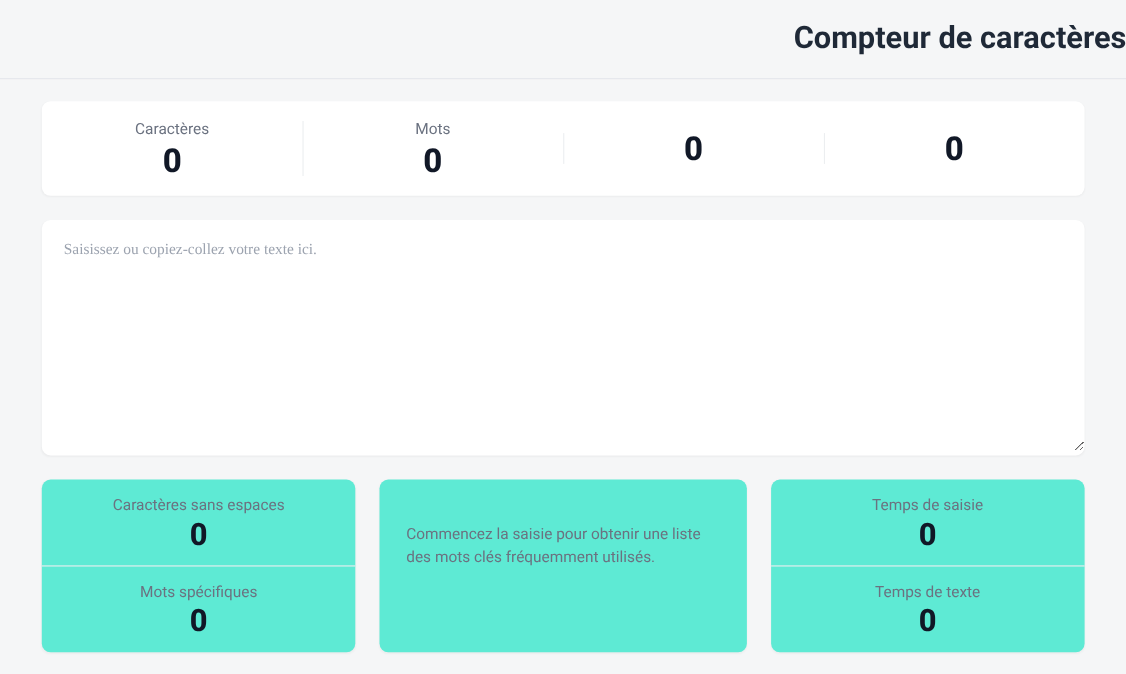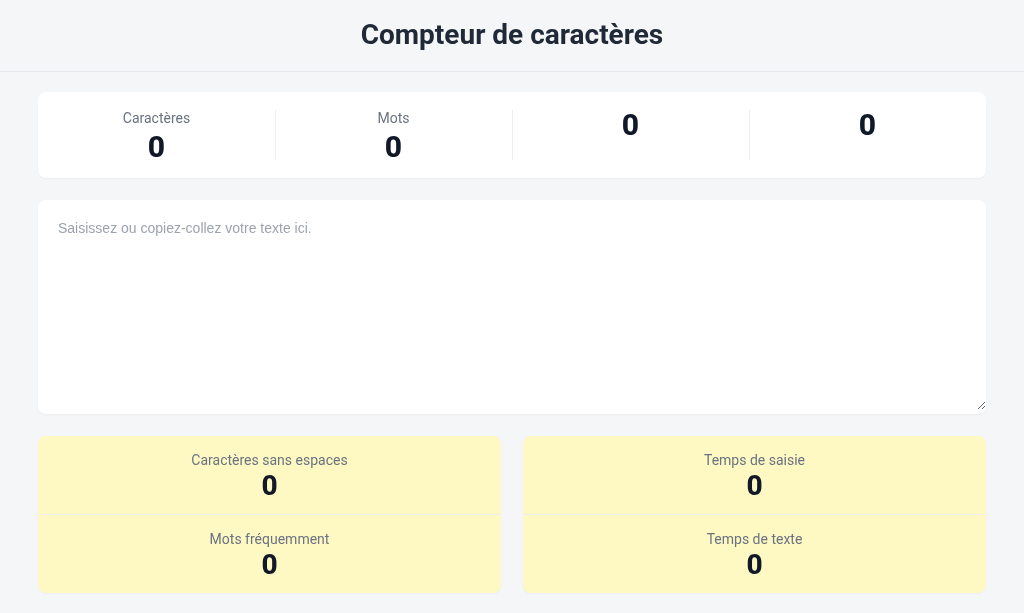--- a/index.html
+++ b/index.html
@@ -8,38 +8,39 @@
       padding: 0;
     }
     body {
       font-family: -apple-system, BlinkMacSystemFont, "Segoe UI", Roboto, Helvetica, Arial, sans-serif;
       background: #f5f6f7;
       width: 1024px;
       height: 613px;
       overflow: hidden;
     }
     .header {
-      text-align: center;
+      text-align: right;
       padding: 18px 0 20px 0;
       border-bottom: 1px solid #e5e7eb;
     }
     .header h1 {
       font-size: 28px;
       font-weight: 700;
       color: #1f2937;
     }
     .container {
       padding: 20px 38px;
     }
     .stats-row {
       display: flex;
       background: #ffffff;
       border-radius: 8px;
       box-shadow: 0 1px 2px rgba(0,0,0,0.04);
       margin-bottom: 22px;
+      align-items: center;
     }
     .stat-block {
       flex: 1;
       text-align: center;
       padding: 18px 10px 16px 10px;
       position: relative;
     }
     .stat-block + .stat-block::before {
       content: "";
       position: absolute;
@@ -66,36 +67,36 @@
       margin-bottom: 22px;
       box-shadow: 0 1px 2px rgba(0,0,0,0.04);
     }
     textarea {
       width: 100%;
       height: 210px;
       border: none;
       outline: none;
       resize: both;
       padding: 20px;
-      font-family: Liberation Sans, sans-serif;
+      font-family: Liberation Serif, serif;
       font-size: 14px;
       color: #374151;
       border-radius: 8px;
       background: transparent;
     }
     textarea::placeholder {
       color: #9ca3af;
     }
     .bottom-row {
       display: flex;
       gap: 22px;
     }
     .card {
       flex: 1;
-      background: #fef9c3;
+      background: #5eead4;
       border-radius: 8px;
       box-shadow: 0 1px 2px rgba(0,0,0,0.04);
     }
     .card-split .split-top,
     .card-split .split-bottom {
       text-align: center;
       padding: 16px 10px 14px 10px;
     }
     .card-split .split-top {
       border-bottom: 1px solid #eceef0;
@@ -151,25 +152,28 @@
   </div>
 
   <div class="bottom-row">
 
     <div class="card card-split">
       <div class="split-top">
         <div class="small-label">Caractères sans espaces</div>
         <div class="small-value">0</div>
       </div>
       <div class="split-bottom">
-        <div class="small-label">Mots fréquemment</div>
+        <div class="small-label">Mots spécifiques</div>
         <div class="small-value">0</div>
       </div>
     </div>
 
+    <div class="card card-text">
+      <p>Commencez la saisie pour obtenir une liste des mots clés fréquemment utilisés.</p>
+    </div>
 
     <div class="card card-split">
       <div class="split-top">
         <div class="small-label">Temps de saisie</div>
         <div class="small-value">0</div>
       </div>
       <div class="split-bottom">
         <div class="small-label">Temps de texte</div>
         <div class="small-value">0</div>
       </div>

